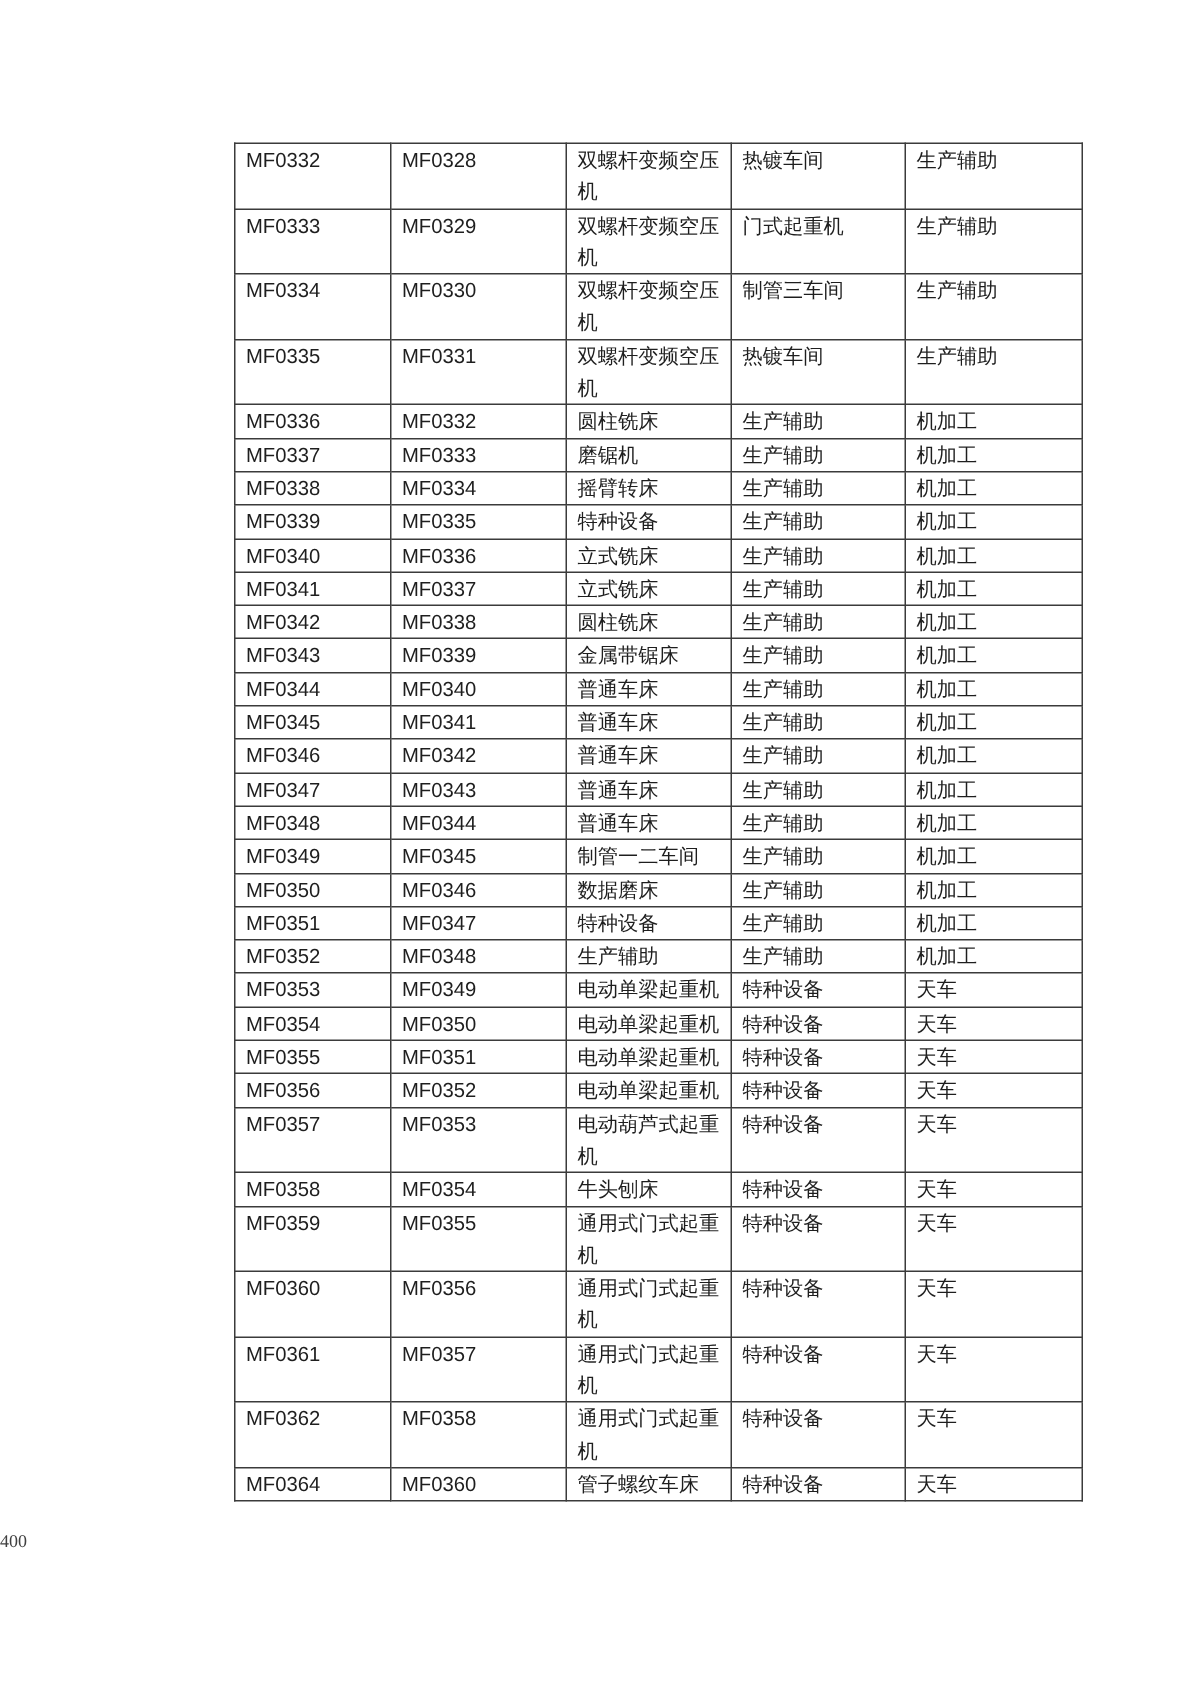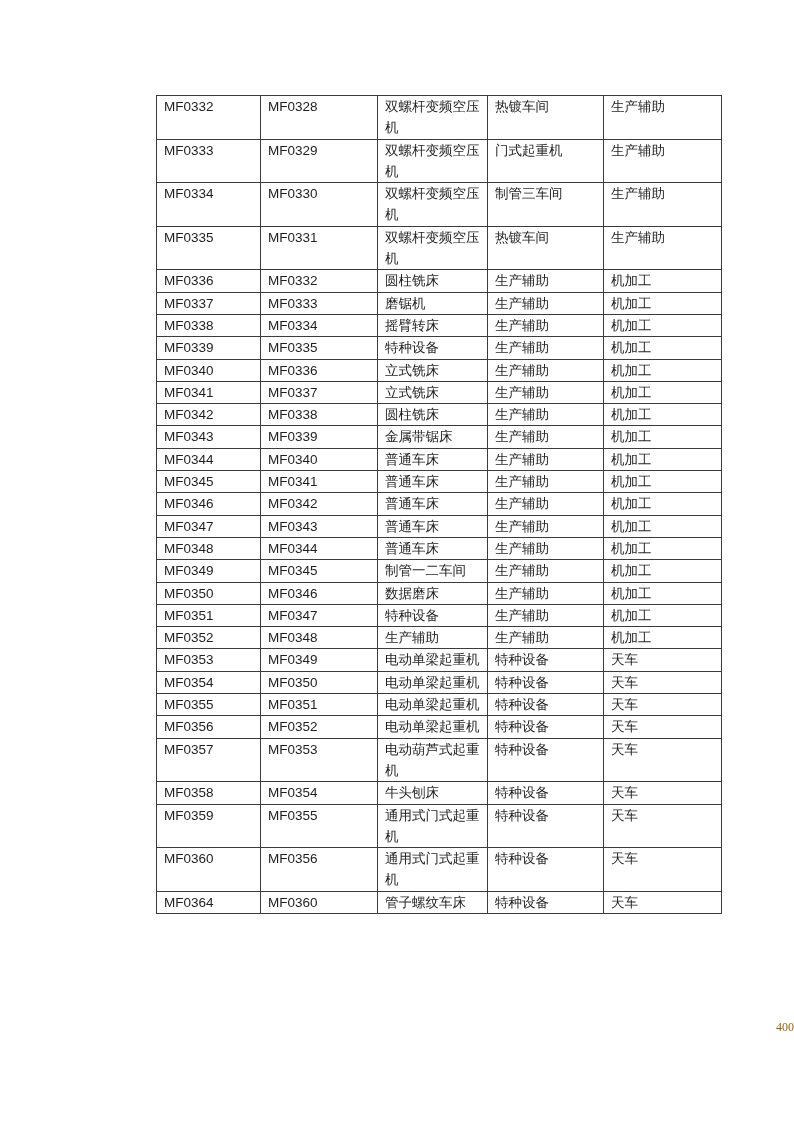--- a/index.html
+++ b/index.html
@@ -34,24 +34,24 @@
     overflow: hidden;
     word-break: break-all;
   }
   tr.h1 { height: 21.4px; padding-left: 16px; }
   tr.h2 { height: 42.9px; }
   .page-number {
     position: absolute;
     left: 0;
     top: 1020px;
     width: 794px;
-    text-align: right;
+    text-align: left;
     font-family: "Liberation Serif", "DejaVu Serif", serif;
     font-size: 12px;
-    color: #a16207;
+    color: #404040;
   }
 </style>
 </head>
 <body>
 
 <div class="page">
 
   <table class="doc-table">
     <colgroup>
       <col style="width:104px">
@@ -257,20 +257,34 @@
           <td>特种设备</td>
           <td>天车</td>
         </tr>
         <tr class="h2">
           <td>MF0360</td>
           <td>MF0356</td>
           <td>通用式门式起重机</td>
           <td>特种设备</td>
           <td>天车</td>
         </tr>
+        <tr class="h2">
+          <td>MF0361</td>
+          <td>MF0357</td>
+          <td>通用式门式起重机</td>
+          <td>特种设备</td>
+          <td>天车</td>
+        </tr>
+        <tr class="h2">
+          <td>MF0362</td>
+          <td>MF0358</td>
+          <td>通用式门式起重机</td>
+          <td>特种设备</td>
+          <td>天车</td>
+        </tr>
         <tr class="h1">
           <td>MF0364</td>
           <td>MF0360</td>
           <td>管子螺纹车床</td>
           <td>特种设备</td>
           <td>天车</td>
         </tr>
       </tbody>
   </table>
 

